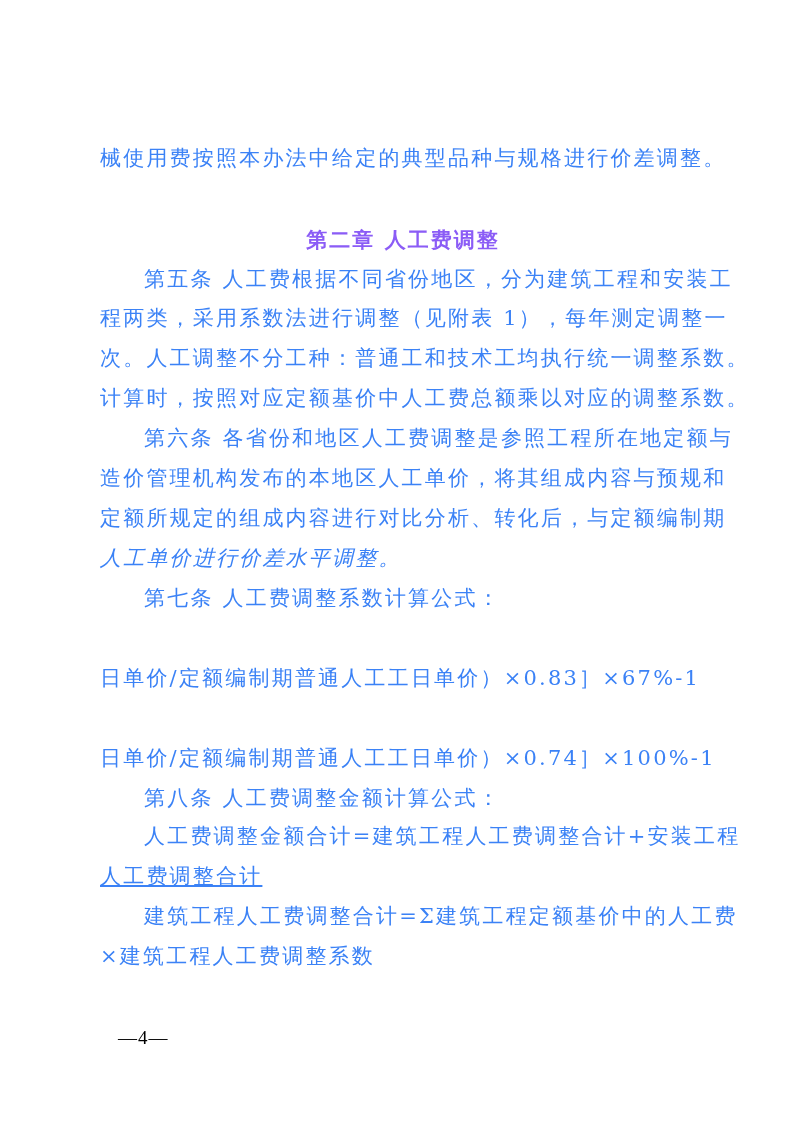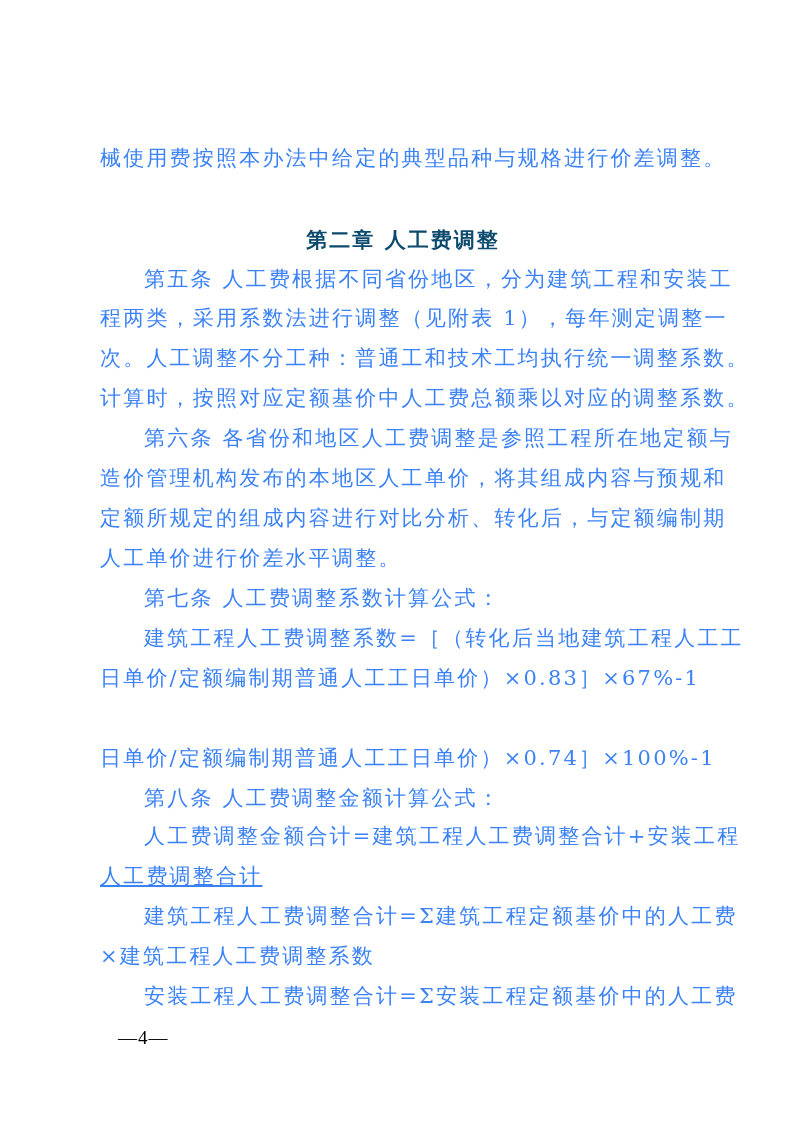--- a/index.html
+++ b/index.html
@@ -17,21 +17,21 @@
       line-height: 26px;
     }
     .indent { left: 144px; width: 562px; }
     .title {
       position: absolute;
       left: 0; width: 806px;
       text-align: center;
       font-family: "DejaVu Sans", "Liberation Sans", sans-serif;
       font-weight: bold;
       font-size: 21px;
-      color: #0c4a6e;
+      color: #8b5cf6;
       letter-spacing: 2px;
       line-height: 26px;
     }
     .pagenum {
       position: absolute;
       left: 118px;
       top: 1027px;
       font-family: "Liberation Serif", "DejaVu Serif", serif;
       font-size: 19px;
       color: #000;
@@ -48,28 +48,26 @@
   <div class="title" style="top:227px;">第二章 人工费调整</div>
 
   <div class="line indent" style="top:266px;">第五条 人工费根据不同省份地区，分为建筑工程和安装工</div>
   <div class="line" style="top:305px;">程两类，采用系数法进行调整（见附表 1），每年测定调整一</div>
   <div class="line" style="top:345px;">次。人工调整不分工种：普通工和技术工均执行统一调整系数。</div>
   <div class="line" style="top:385px;">计算时，按照对应定额基价中人工费总额乘以对应的调整系数。</div>
 
   <div class="line indent" style="top:425px;">第六条 各省份和地区人工费调整是参照工程所在地定额与</div>
   <div class="line" style="top:465px;">造价管理机构发布的本地区人工单价，将其组成内容与预规和</div>
   <div class="line" style="top:505px;">定额所规定的组成内容进行对比分析、转化后，与定额编制期</div>
-  <div class="line" style="top:545px;">人工单价进行价差水平调整。</div>
+  <div class="line" style="top:545px;font-style:italic;">人工单价进行价差水平调整。</div>
 
   <div class="line indent" style="top:585px;">第七条 人工费调整系数计算公式：</div>
-  <div class="line indent" style="top:625px;">建筑工程人工费调整系数=［（转化后当地建筑工程人工工</div>
   <div class="line" style="top:665px;">日单价/定额编制期普通人工工日单价）×0.83］×67%-1</div>
   <div class="line" style="top:745px;">日单价/定额编制期普通人工工日单价）×0.74］×100%-1</div>
 
   <div class="line indent" style="top:785px;">第八条 人工费调整金额计算公式：</div>
   <div class="line indent" style="top:823px;">人工费调整金额合计=建筑工程人工费调整合计+安装工程</div>
   <div class="line" style="top:863px;text-decoration:underline;">人工费调整合计</div>
   <div class="line indent" style="top:903px;">建筑工程人工费调整合计=Σ建筑工程定额基价中的人工费</div>
   <div class="line" style="top:943px;">×建筑工程人工费调整系数</div>
-  <div class="line indent" style="top:983px;">安装工程人工费调整合计=Σ安装工程定额基价中的人工费</div>
 
   <div class="pagenum">—4—</div>
 </div>
 
 </body></html>

